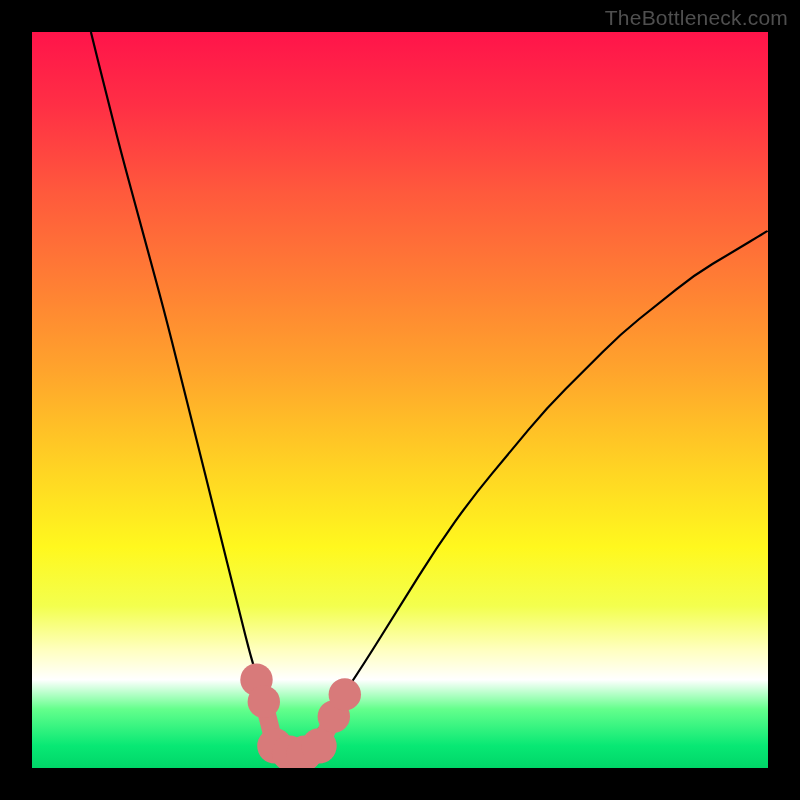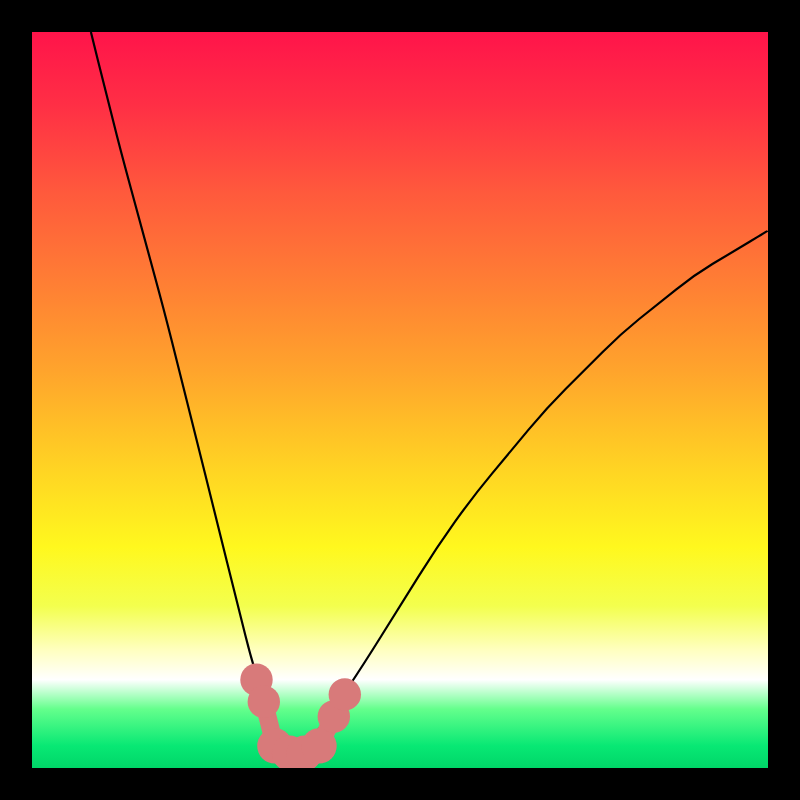--- a/index.html
+++ b/index.html
@@ -74,13 +74,14 @@
             <circle cx="242.9" cy="713.9" r="17.7" fill="#d87a7a"></circle>
             <circle cx="257.6" cy="721.3" r="17.7" fill="#d87a7a"></circle>
             <circle cx="272.3" cy="721.3" r="17.7" fill="#d87a7a"></circle>
             <circle cx="287.0" cy="713.9" r="17.7" fill="#d87a7a"></circle>
             <circle cx="301.8" cy="684.5" r="16.2" fill="#d87a7a"></circle>
             <circle cx="312.8" cy="662.4" r="16.2" fill="#d87a7a"></circle>
           </g>
       </g>
     </svg>
   </div>
+  <div class="watermark">TheBottleneck.com</div>
 </div>
 
 </body></html>

